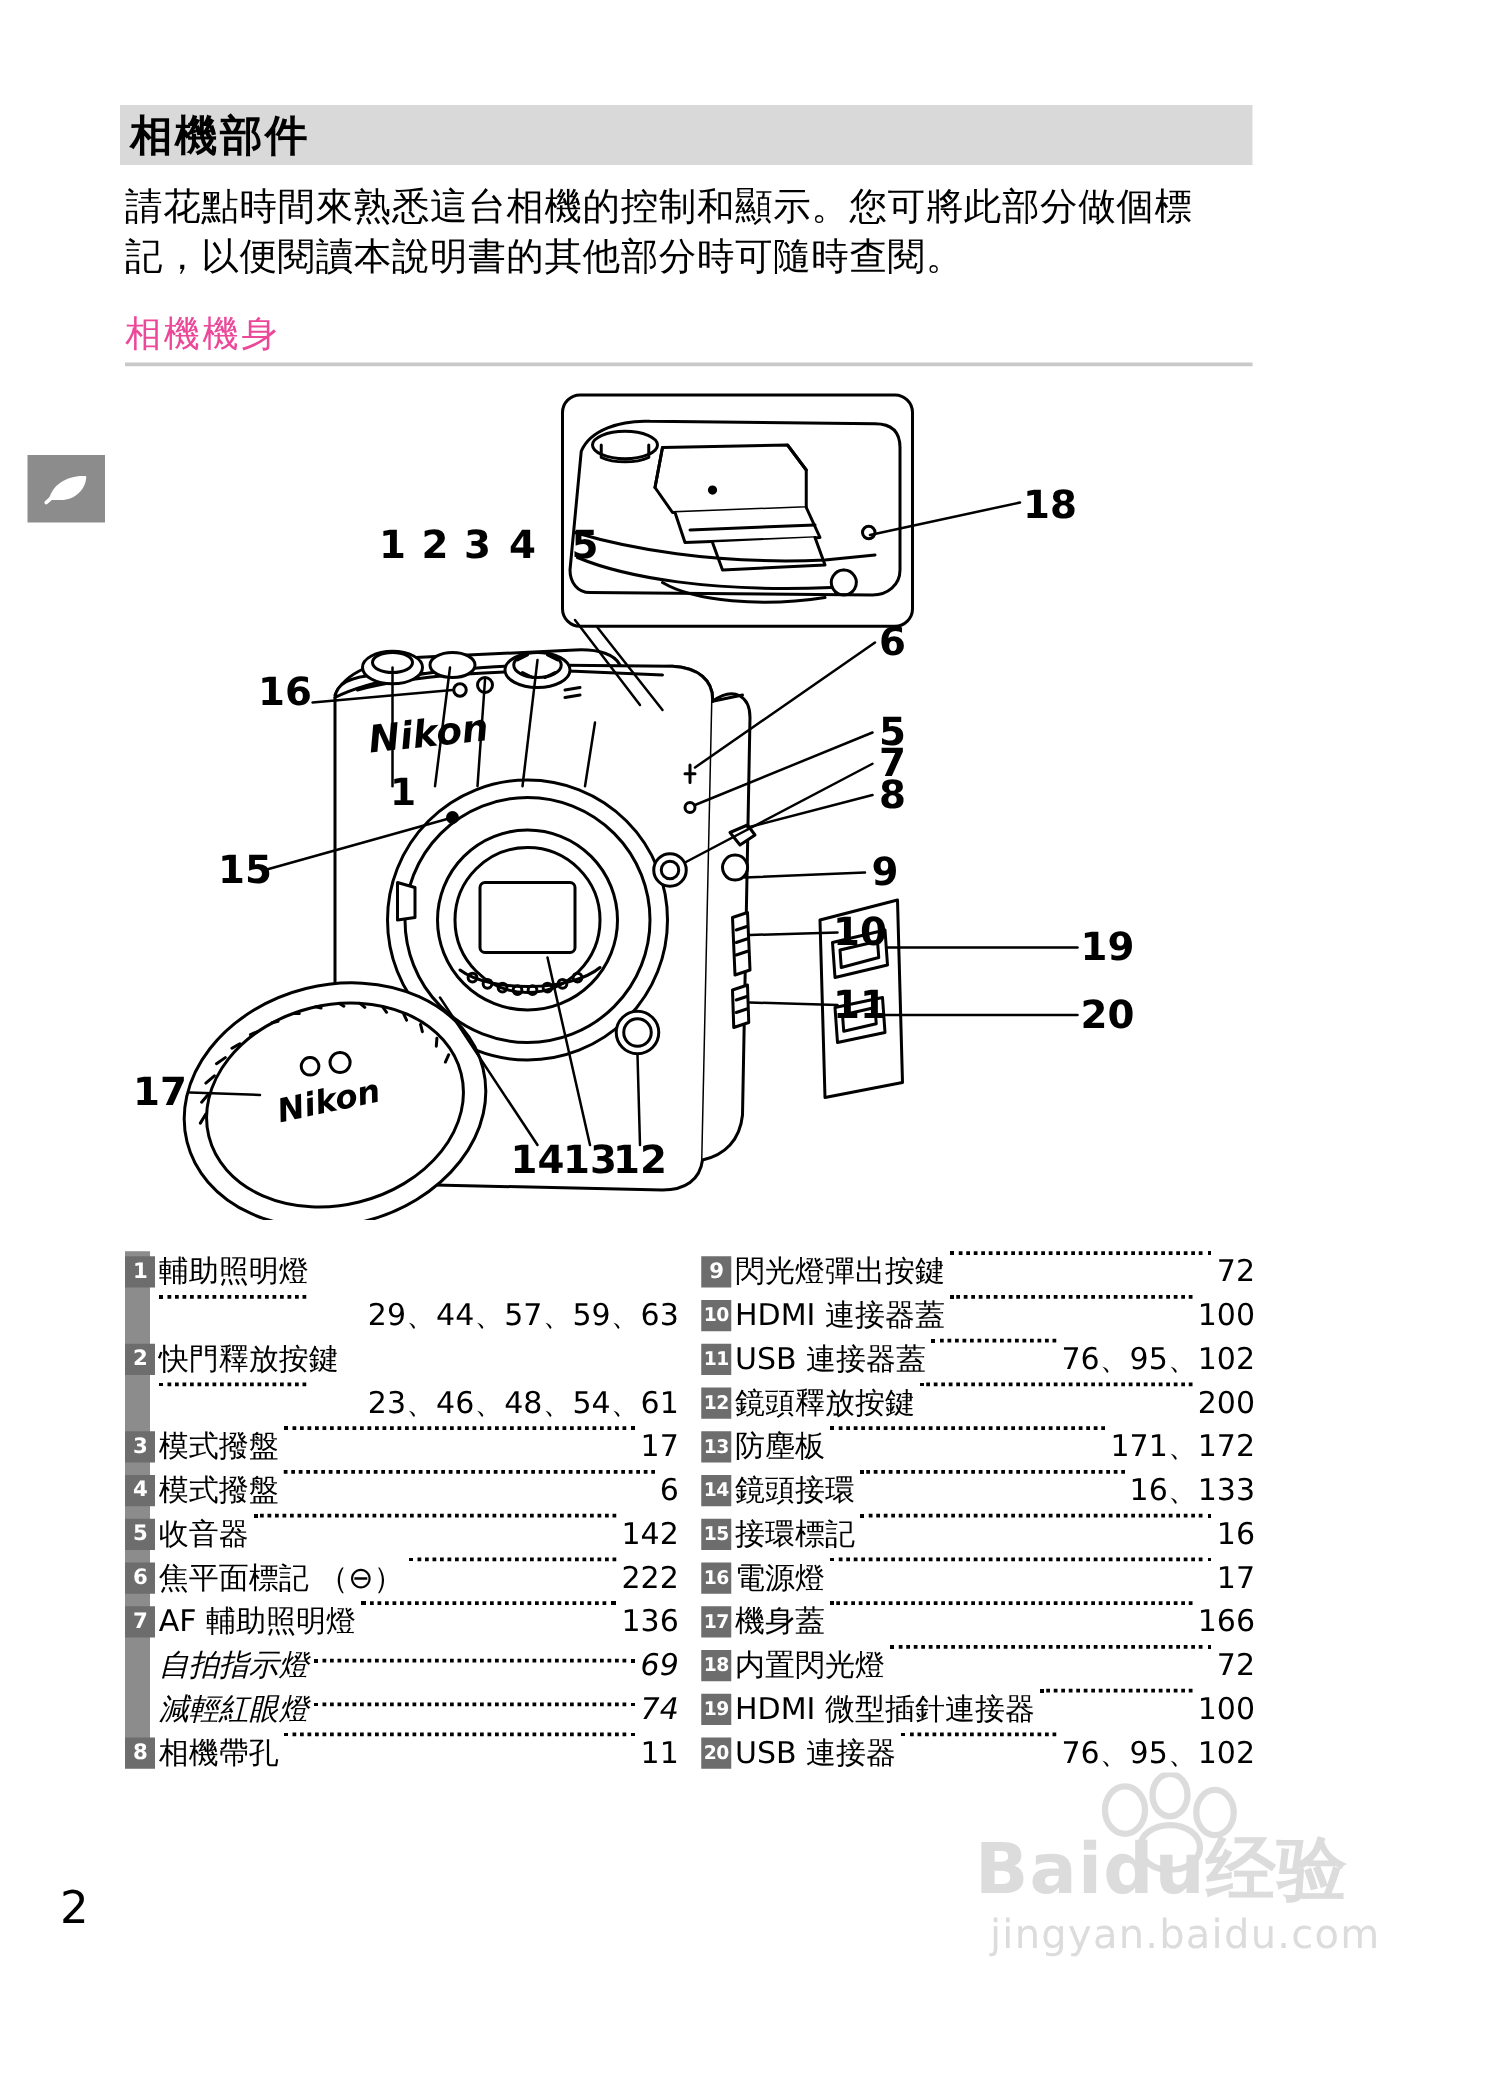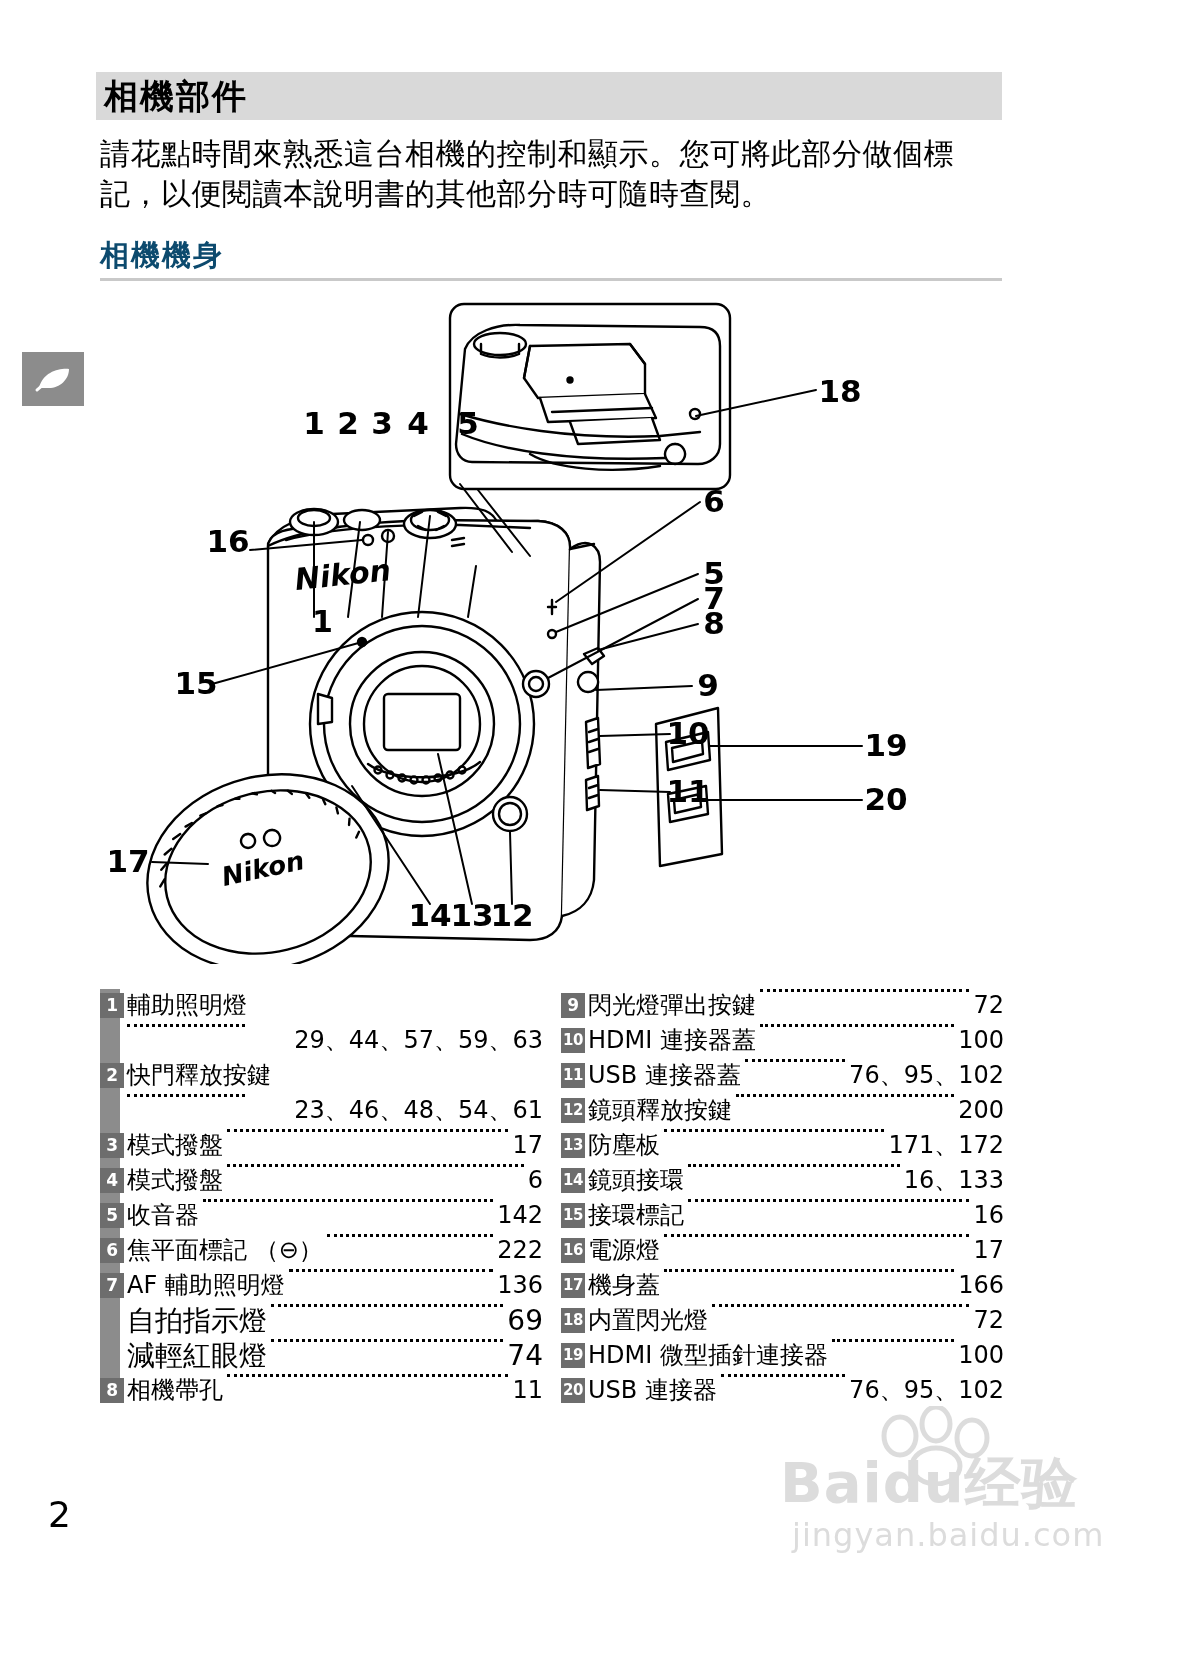--- a/index.html
+++ b/index.html
@@ -9,21 +9,21 @@
   body {
     width: 1192px;
     height: 1680px;
     background: #ffffff;
     font-family: "DejaVu Sans", "Liberation Sans", sans-serif;
     position: relative;
     overflow: hidden;
   }
   .page {
     position: absolute;
-    left: 0; top: 4px;
+    left: 0; top: 16px;
     width: 1192px;
     height: 1372px;
   }
   
   .side-tab {
     position: absolute;
     left: 22px;
     top: 348px;
     width: 62px;
     height: 54px;
@@ -60,22 +60,22 @@
     font-size: 30px;
     line-height: 40px;
     color: #000;
     letter-spacing: 0.5px;
   }
   .subhead {
     position: absolute;
     left: 100px;
     top: 232px;
     font-size: 29px;
-    font-weight: bold;
-    color: #0c4a6e;
+    font-weight: normal;
+    color: #ec4899;
     letter-spacing: 2px;
   }
   .subhead-rule {
     position: absolute;
     left: 100px;
     top: 274px;
     width: 902px;
     height: 3px;
     background: #c9c9c9;
   }
@@ -144,26 +144,27 @@
     border-bottom: 3px dotted #000;
     margin: 0 2px 9px 4px;
     min-width: 8px;
   }
   .pg {
     white-space: nowrap;
     padding-left: 2px;
   }
   .sub-item {
     display: flex;
-    align-items: flex-start;
-    font-size: 28px;
+    align-items: center;
+    font-size: 24px;
     line-height: 33px;
     margin-bottom: 2px;
     padding-left: 27px;
     min-height: 33px;
+    font-style: italic;
   }
   .cont-item {
     display: flex;
     align-items: flex-start;
     font-size: 24px;
     line-height: 33px;
     margin-bottom: 2px;
     padding-left: 27px;
     min-height: 33px;
     justify-content: space-between;

